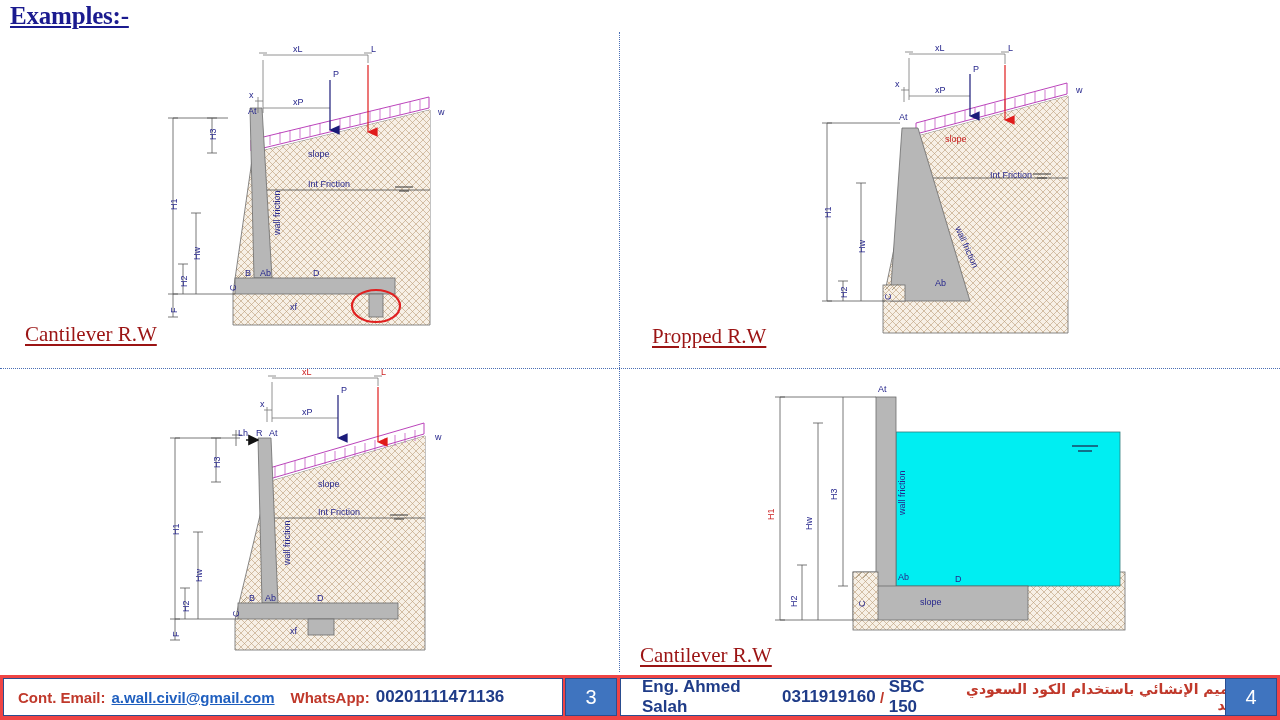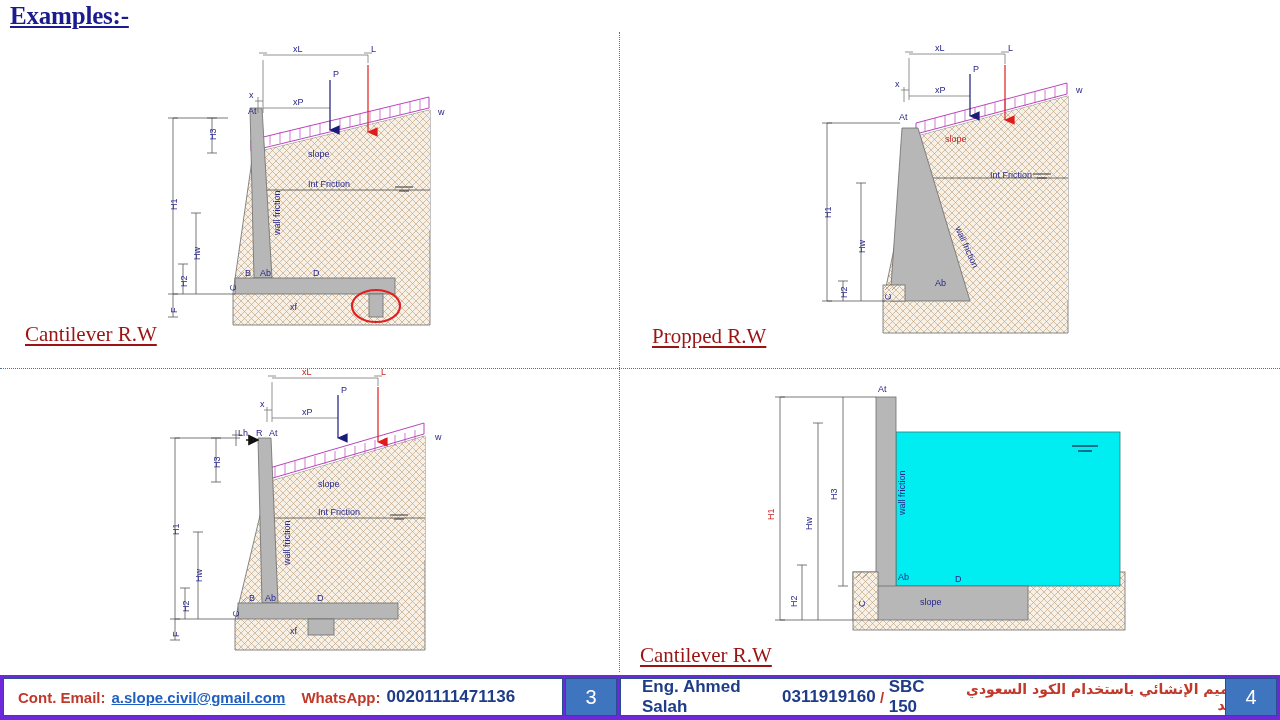--- a/index.html
+++ b/index.html
@@ -51,21 +51,21 @@
   #fig-propped{left:150px;top:360px;}
   #fig-reservoir{left:750px;top:375px;}
 
   svg{display:block;overflow:visible;}
   .lbl{font-family:"Liberation Sans", sans-serif;font-size:9px;fill:#26268c;}
   .lbl-red{font-family:"Liberation Sans", sans-serif;font-size:9px;fill:#cc2020;}
 
   
   .footer{
     position:absolute;left:0;top:675px;width:1280px;height:45px;
-    background:#6d28d9;
+    background:#ef4444;
   }
   .foot-panel{
     position:absolute;top:3px;height:38px;
     background:#ffffff;border:1.5px solid #2a4d8f;
     box-sizing:border-box;display:flex;align-items:center;
   }
   #foot-left{left:3px;width:560px;padding-left:14px;}
   #foot-right{left:620px;width:640px;padding-left:21px;}
   .pagebox{
     position:absolute;top:3px;height:38px;width:52px;
@@ -449,21 +449,21 @@
   </div>
 
   <div class="caption" id="cap-cantilever">Cantilever R.W</div>
   <div class="caption" id="cap-gravity">Propped R.W</div>
   <div class="caption" id="cap-reservoir">Cantilever R.W</div>
 
   <div class="footer">
     <div class="foot-panel" id="foot-left">
       <span class="f-red">Cont. Email:</span>
       <span style="width:6px;display:inline-block"></span>
-      <span class="f-link">a.slope.civil@gmail.com</span>
+      <span class="f-link">a.wall.civil@gmail.com</span>
       <span class="sp"></span>
       <span class="f-red">WhatsApp:</span>
       <span style="width:6px;display:inline-block"></span>
       <span class="f-blue">00201111471136</span>
     </div>
     <div class="pagebox" id="page-left">3</div>
 
     <div class="foot-panel" id="foot-right">
       <span class="f-blue">Eng. Ahmed Salah</span>
       <span style="width:8px;display:inline-block"></span>

